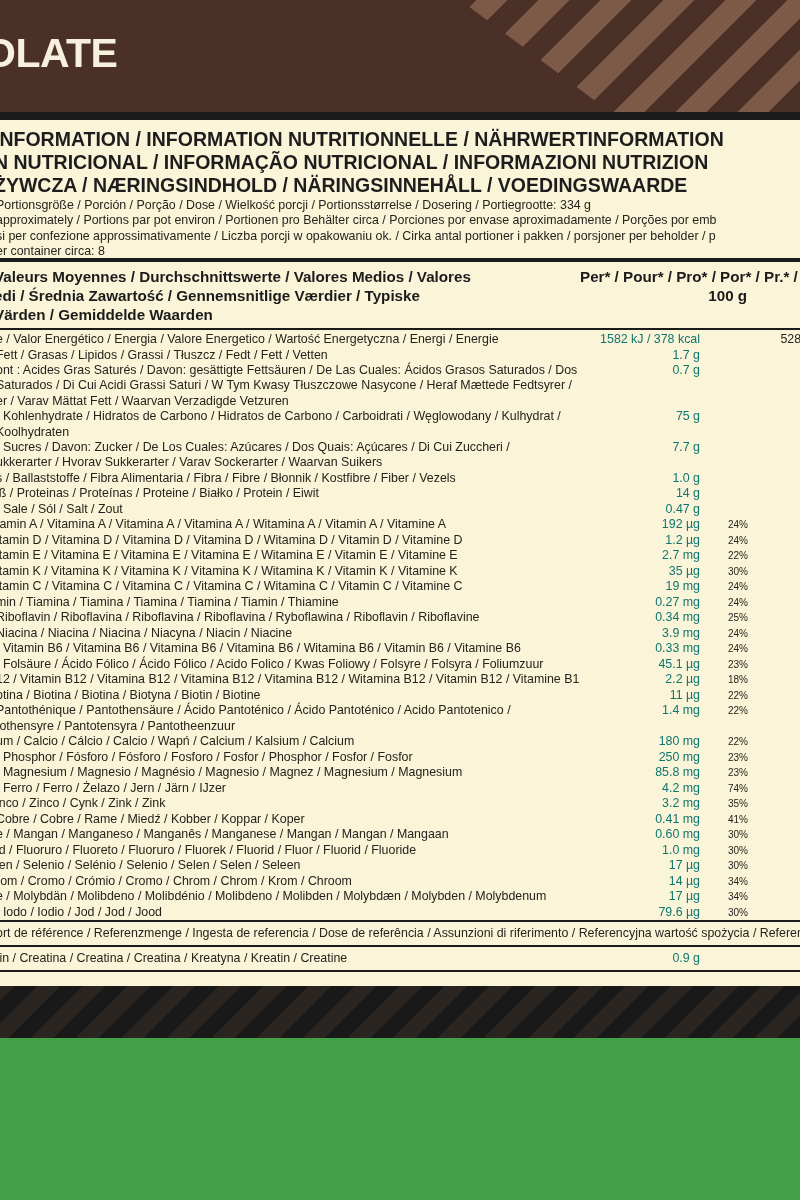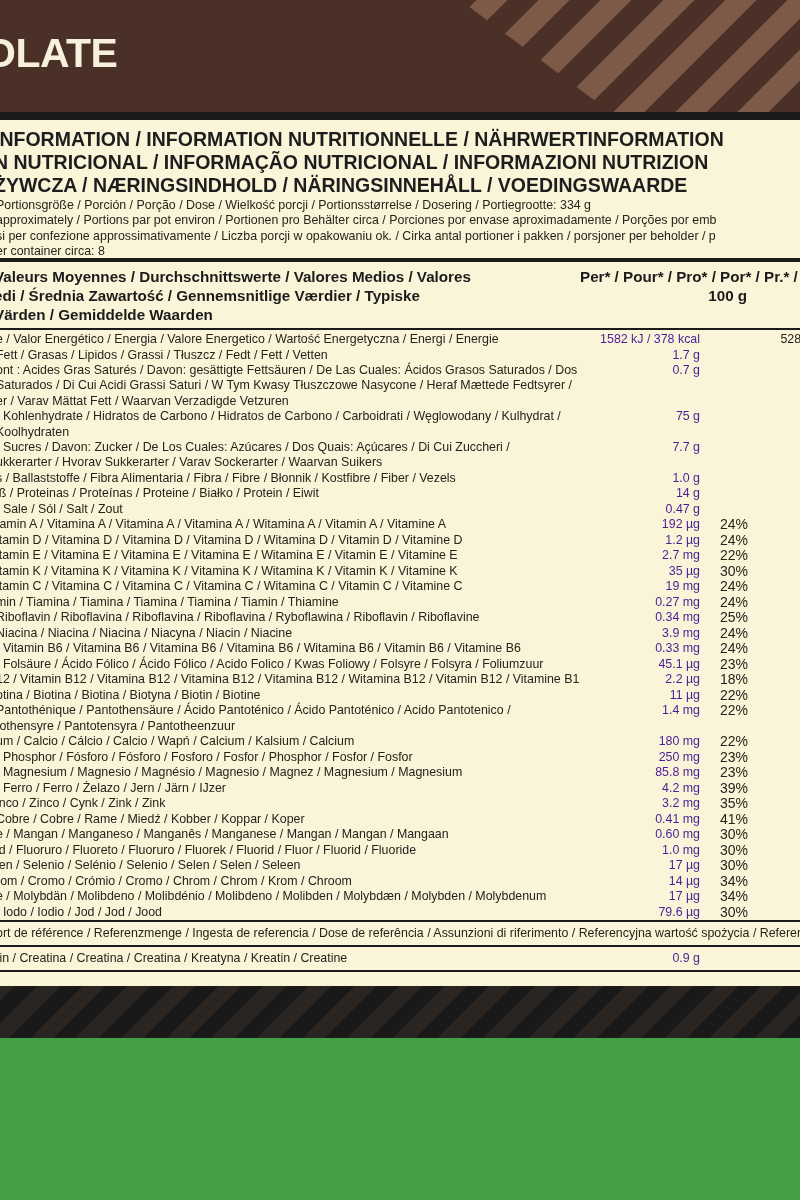--- a/index.html
+++ b/index.html
@@ -144,28 +144,28 @@
     color: #26231c;
     line-height: 15.4px;
     white-space: nowrap;
     margin-left: -4px;
   }
   .row .c-label .wrap2 { display: block; }
   .row .c-v1 {
     flex: 0 0 118px;
     text-align: right;
     font-size: 12.4px;
-    color: #4c1d95;
+    color: #0f766e;
     line-height: 15.4px;
     white-space: nowrap;
   }
   .row .c-p1 {
     flex: 0 0 48px;
     text-align: right;
-    font-size: 14px;
+    font-size: 10px;
     color: #26231c;
     line-height: 15.4px;
     white-space: nowrap;
     padding-left: 8px;
   }
   .row .c-v2 {
     flex: 0 0 60px;
     text-align: right;
     font-size: 12.4px;
     color: #26231c;
@@ -439,21 +439,21 @@
       <div class="row">
         <div class="c-label"><span>/ Magnesium / Magnesio / Magnésio / Magnesio / Magnez / Magnesium / Magnesium</span></div>
         <div class="c-v1">85.8 mg</div>
         <div class="c-p1">23%</div>
         <div class="c-v2"></div>
       </div>
 
       <div class="row">
         <div class="c-label"><span>/ Ferro / Ferro / Żelazo / Jern / Järn / IJzer</span></div>
         <div class="c-v1">4.2 mg</div>
-        <div class="c-p1">39%</div>
+        <div class="c-p1">74%</div>
         <div class="c-v2"></div>
       </div>
 
       <div class="row">
         <div class="c-label"><span>inco / Zinco / Cynk / Zink / Zink</span></div>
         <div class="c-v1">3.2 mg</div>
         <div class="c-p1">35%</div>
         <div class="c-v2"></div>
       </div>
 

